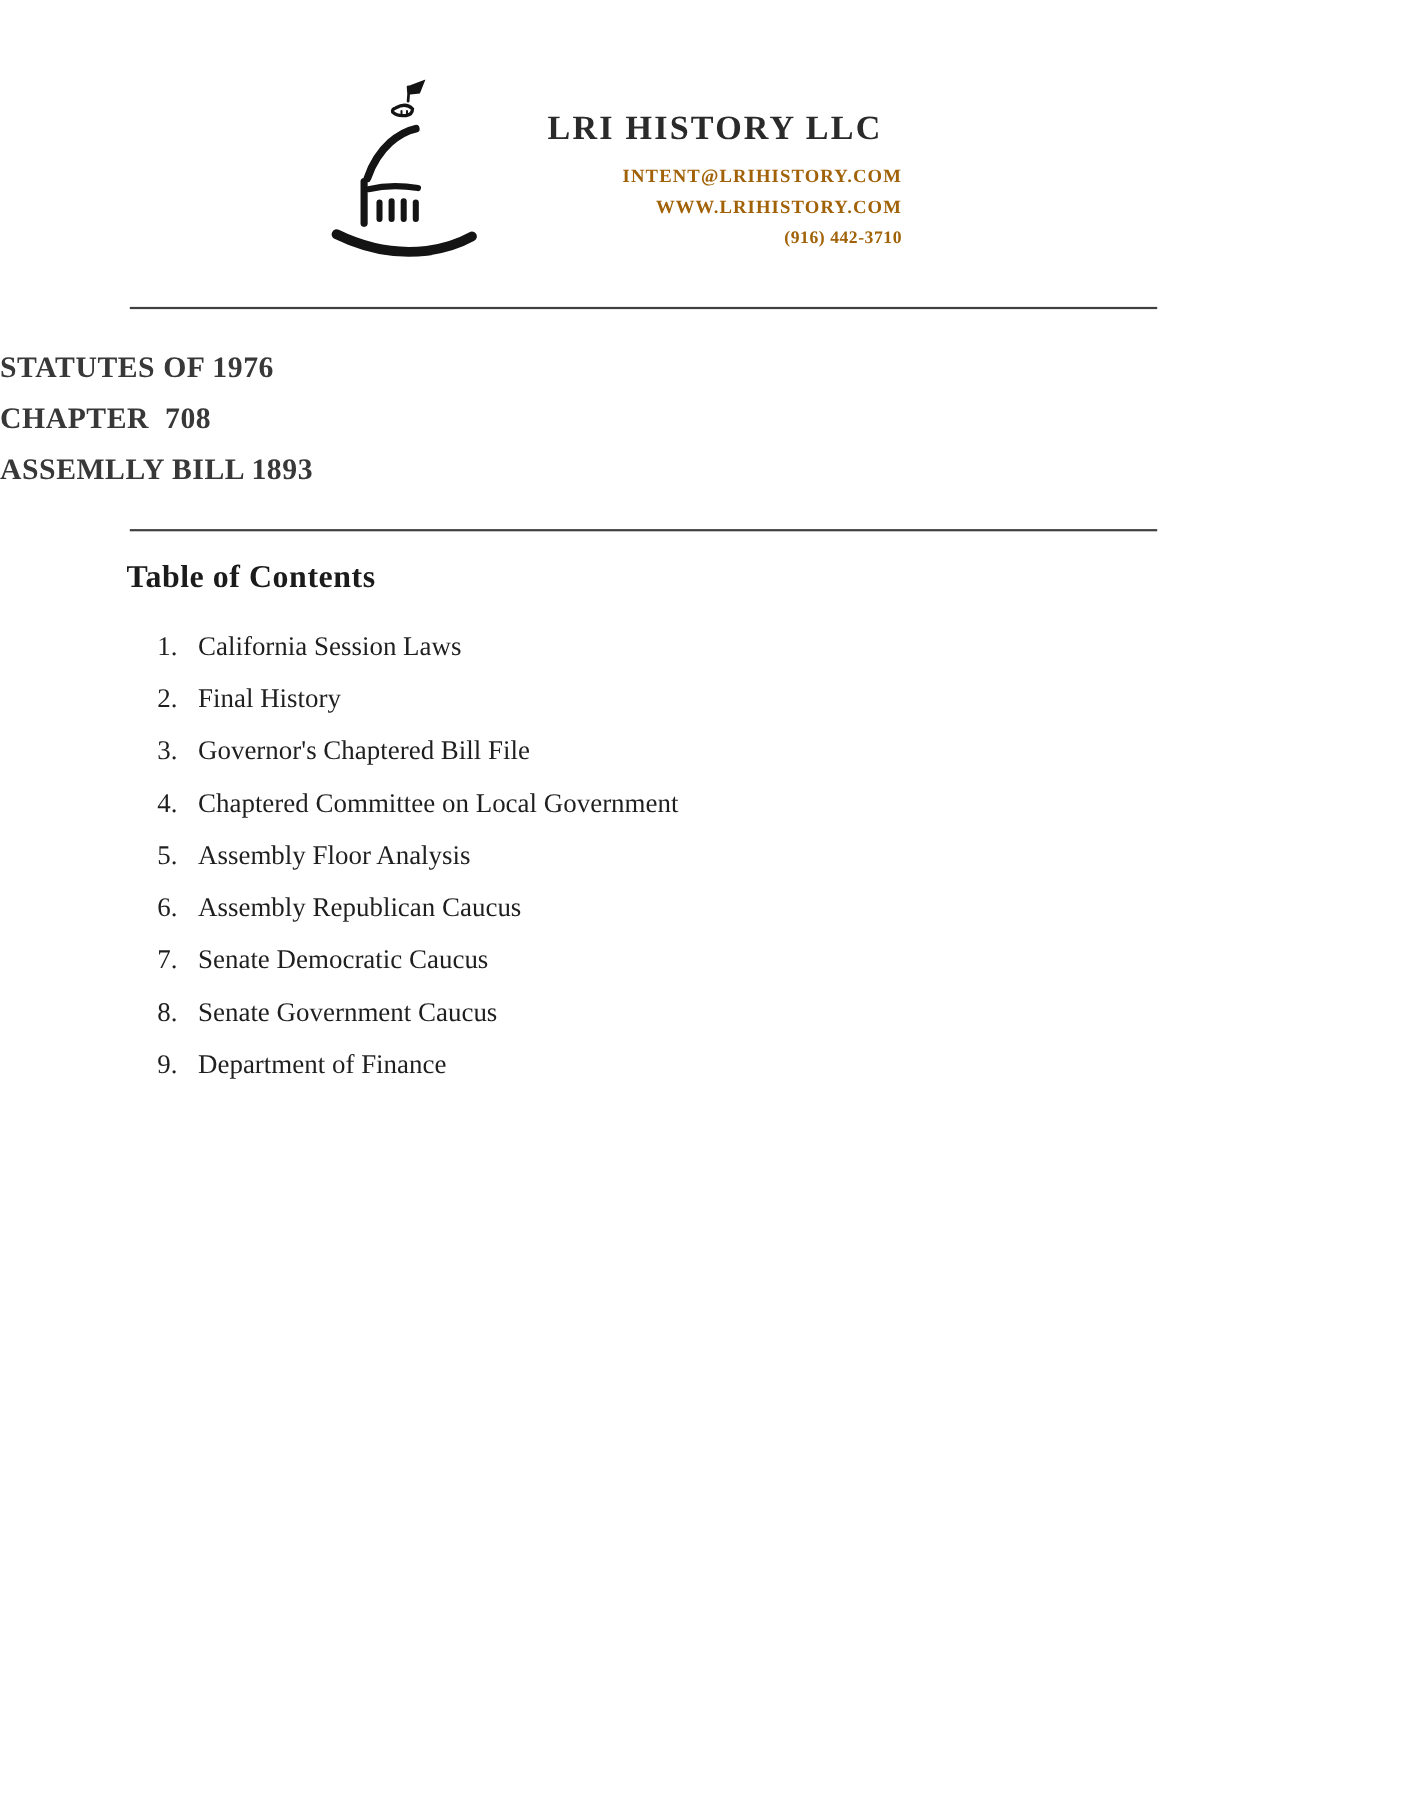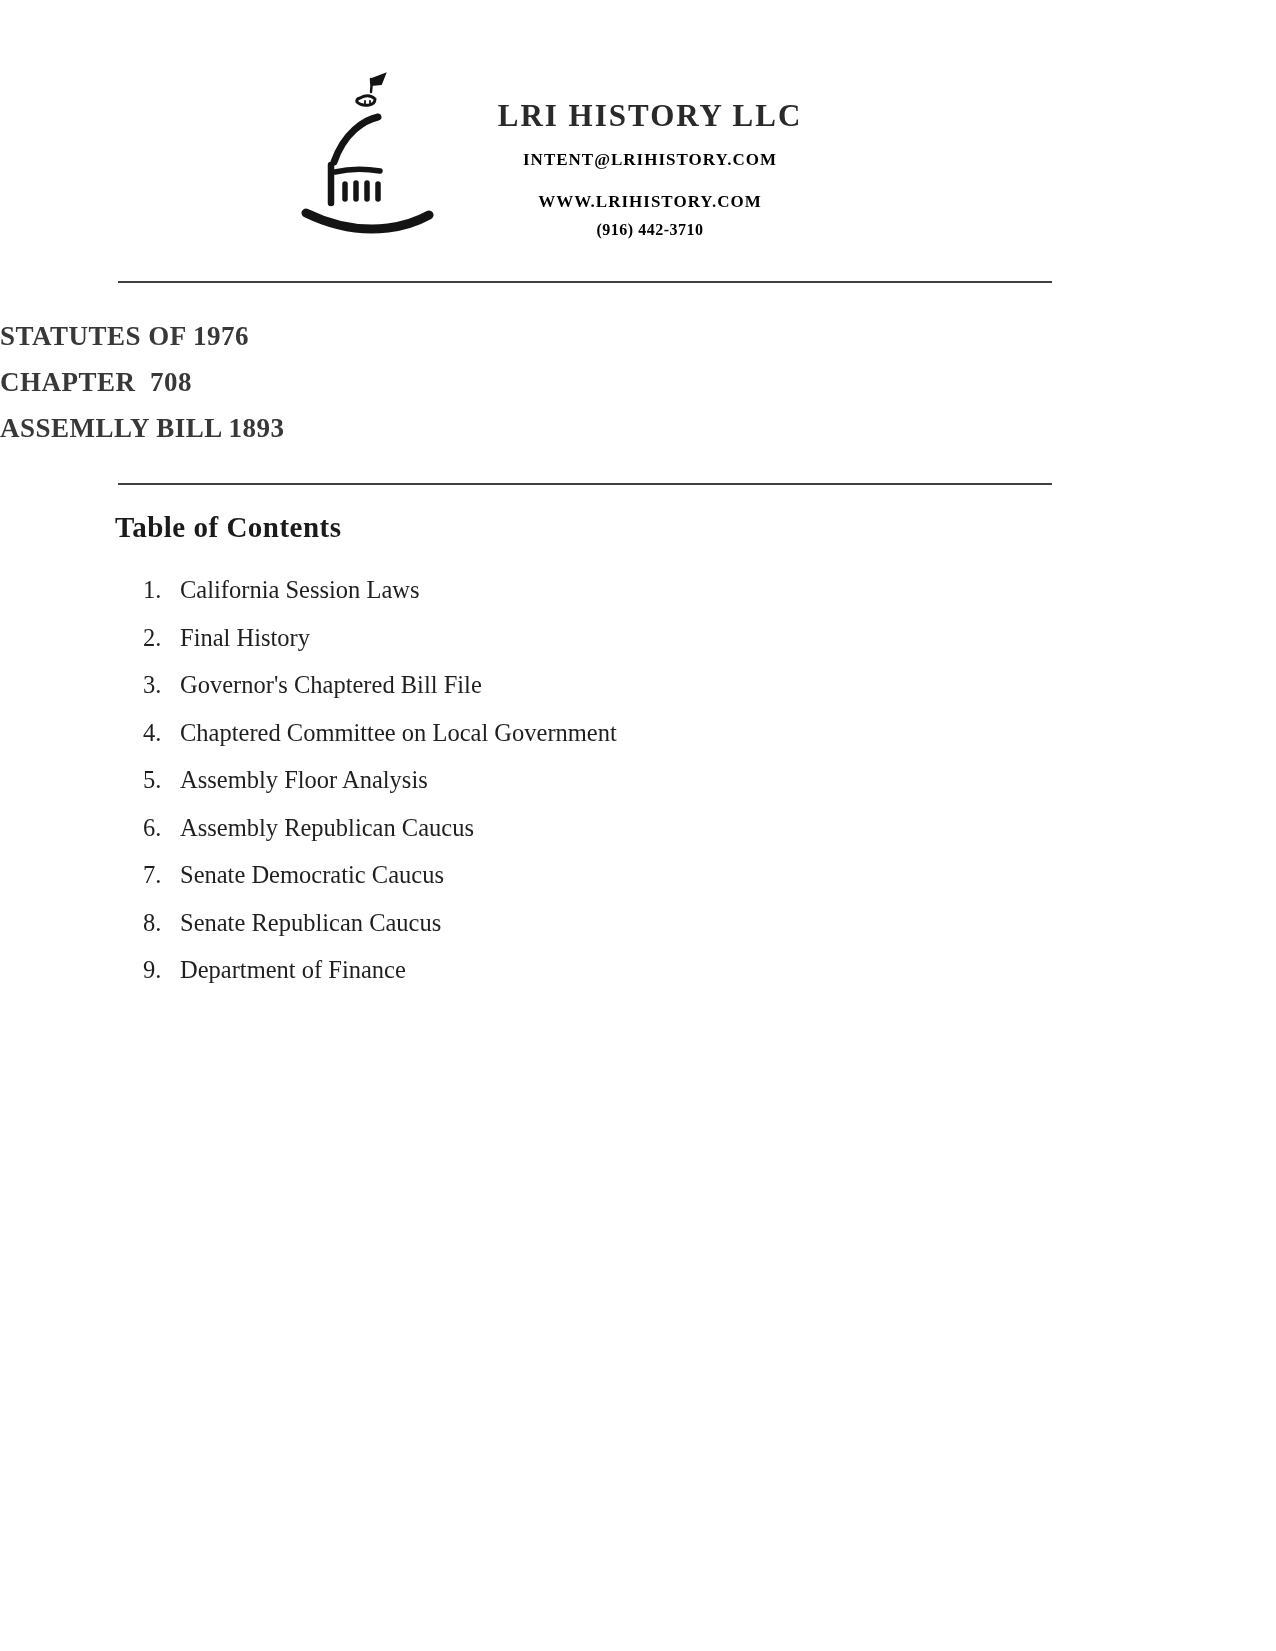--- a/index.html
+++ b/index.html
@@ -29,26 +29,27 @@
     width: 340px;
     text-align: center;
   }
   .company-name {
     font-size: 31px;
     letter-spacing: 2px;
     color: #2a2a2a;
     white-space: nowrap;
   }
   .contact {
-    color: #000000;
+    color: #a16207;
     letter-spacing: 1px;
     white-space: nowrap;
+    text-align: right;
   }
   .contact.email   { margin-top: 16px; font-size: 17px; }
-  .contact.website { margin-top: 22px;  font-size: 17px; }
+  .contact.website { margin-top: 9px;  font-size: 17px; }
   .contact.phone   { margin-top: 9px;  font-size: 16px; letter-spacing: 0.5px; }
 
   
   hr.rule {
     border: none;
     border-top: 2px solid #404040;
     width: 934px;
     margin: 0 0 0 118px;
   }
   hr.rule-top    { margin-top: 42px; }
@@ -168,21 +169,21 @@
       <li class="toc-item">
         <span class="toc-number">6.</span>
         <span class="toc-label">Assembly Republican Caucus</span>
       </li>
       <li class="toc-item">
         <span class="toc-number">7.</span>
         <span class="toc-label">Senate Democratic Caucus</span>
       </li>
       <li class="toc-item">
         <span class="toc-number">8.</span>
-        <span class="toc-label">Senate Republican Caucus</span>
+        <span class="toc-label">Senate Government Caucus</span>
       </li>
       <li class="toc-item">
         <span class="toc-number">9.</span>
         <span class="toc-label">Department of Finance</span>
       </li>
     </ol>
   </section>
 
 </div>
 

